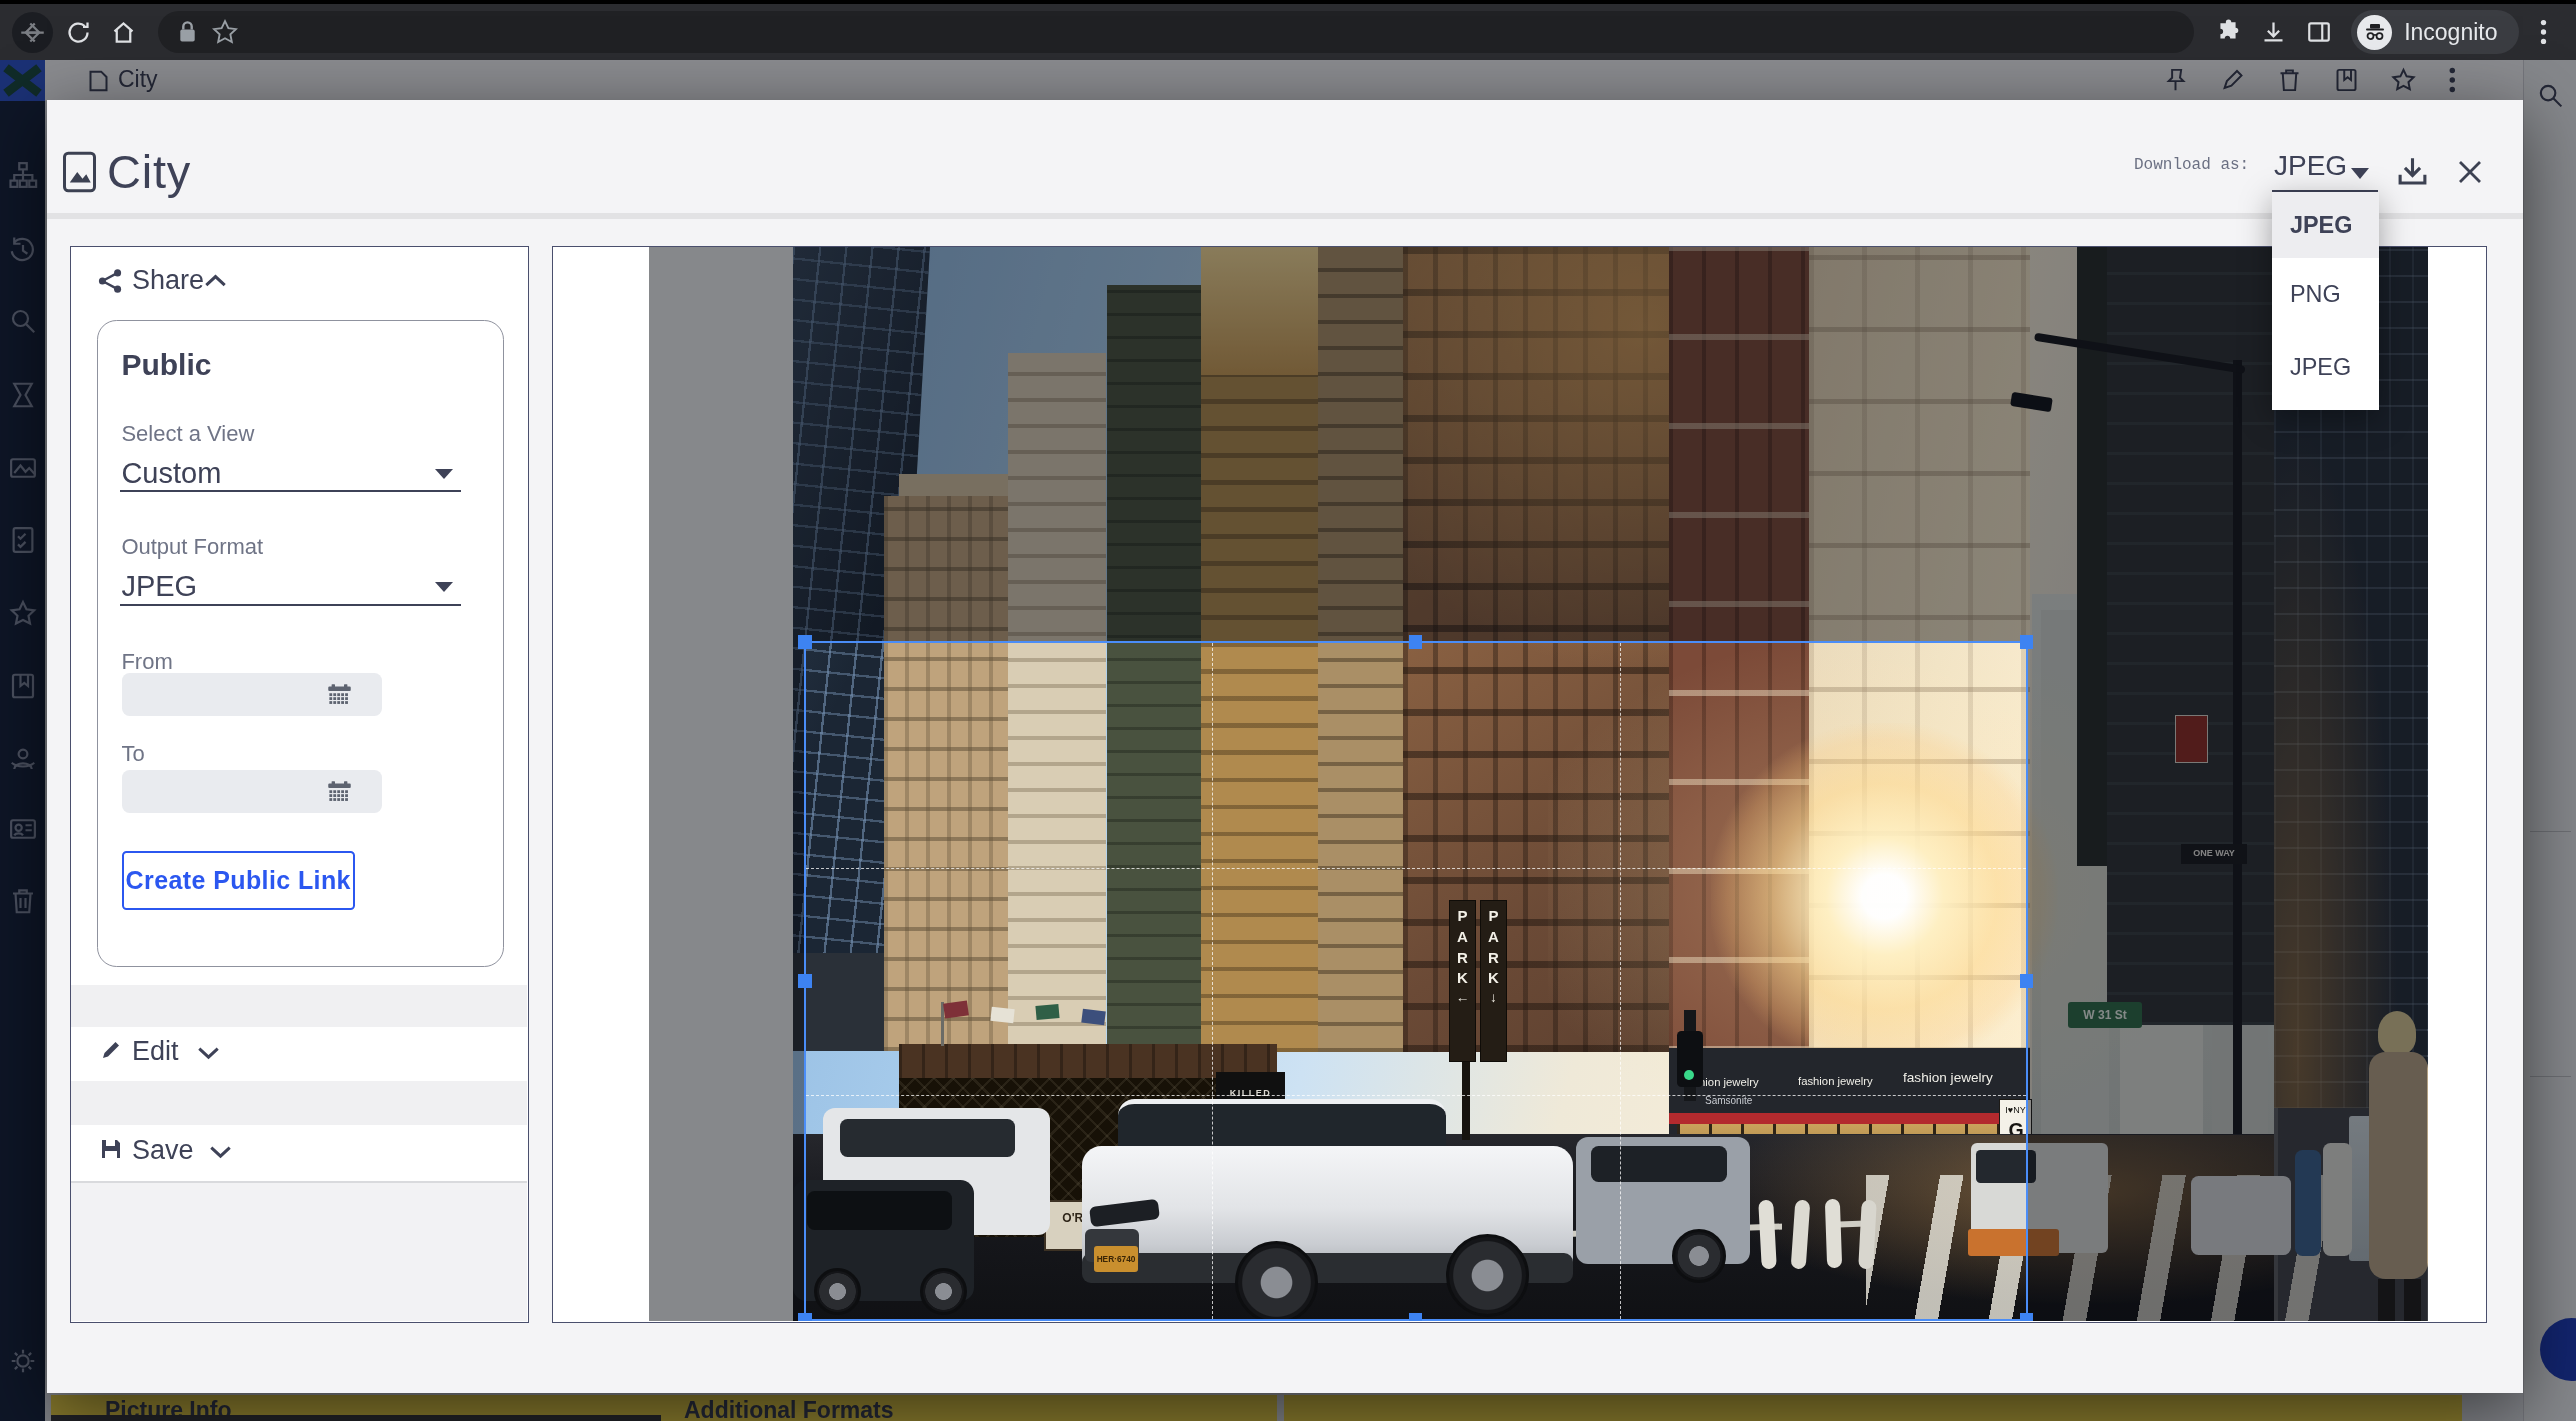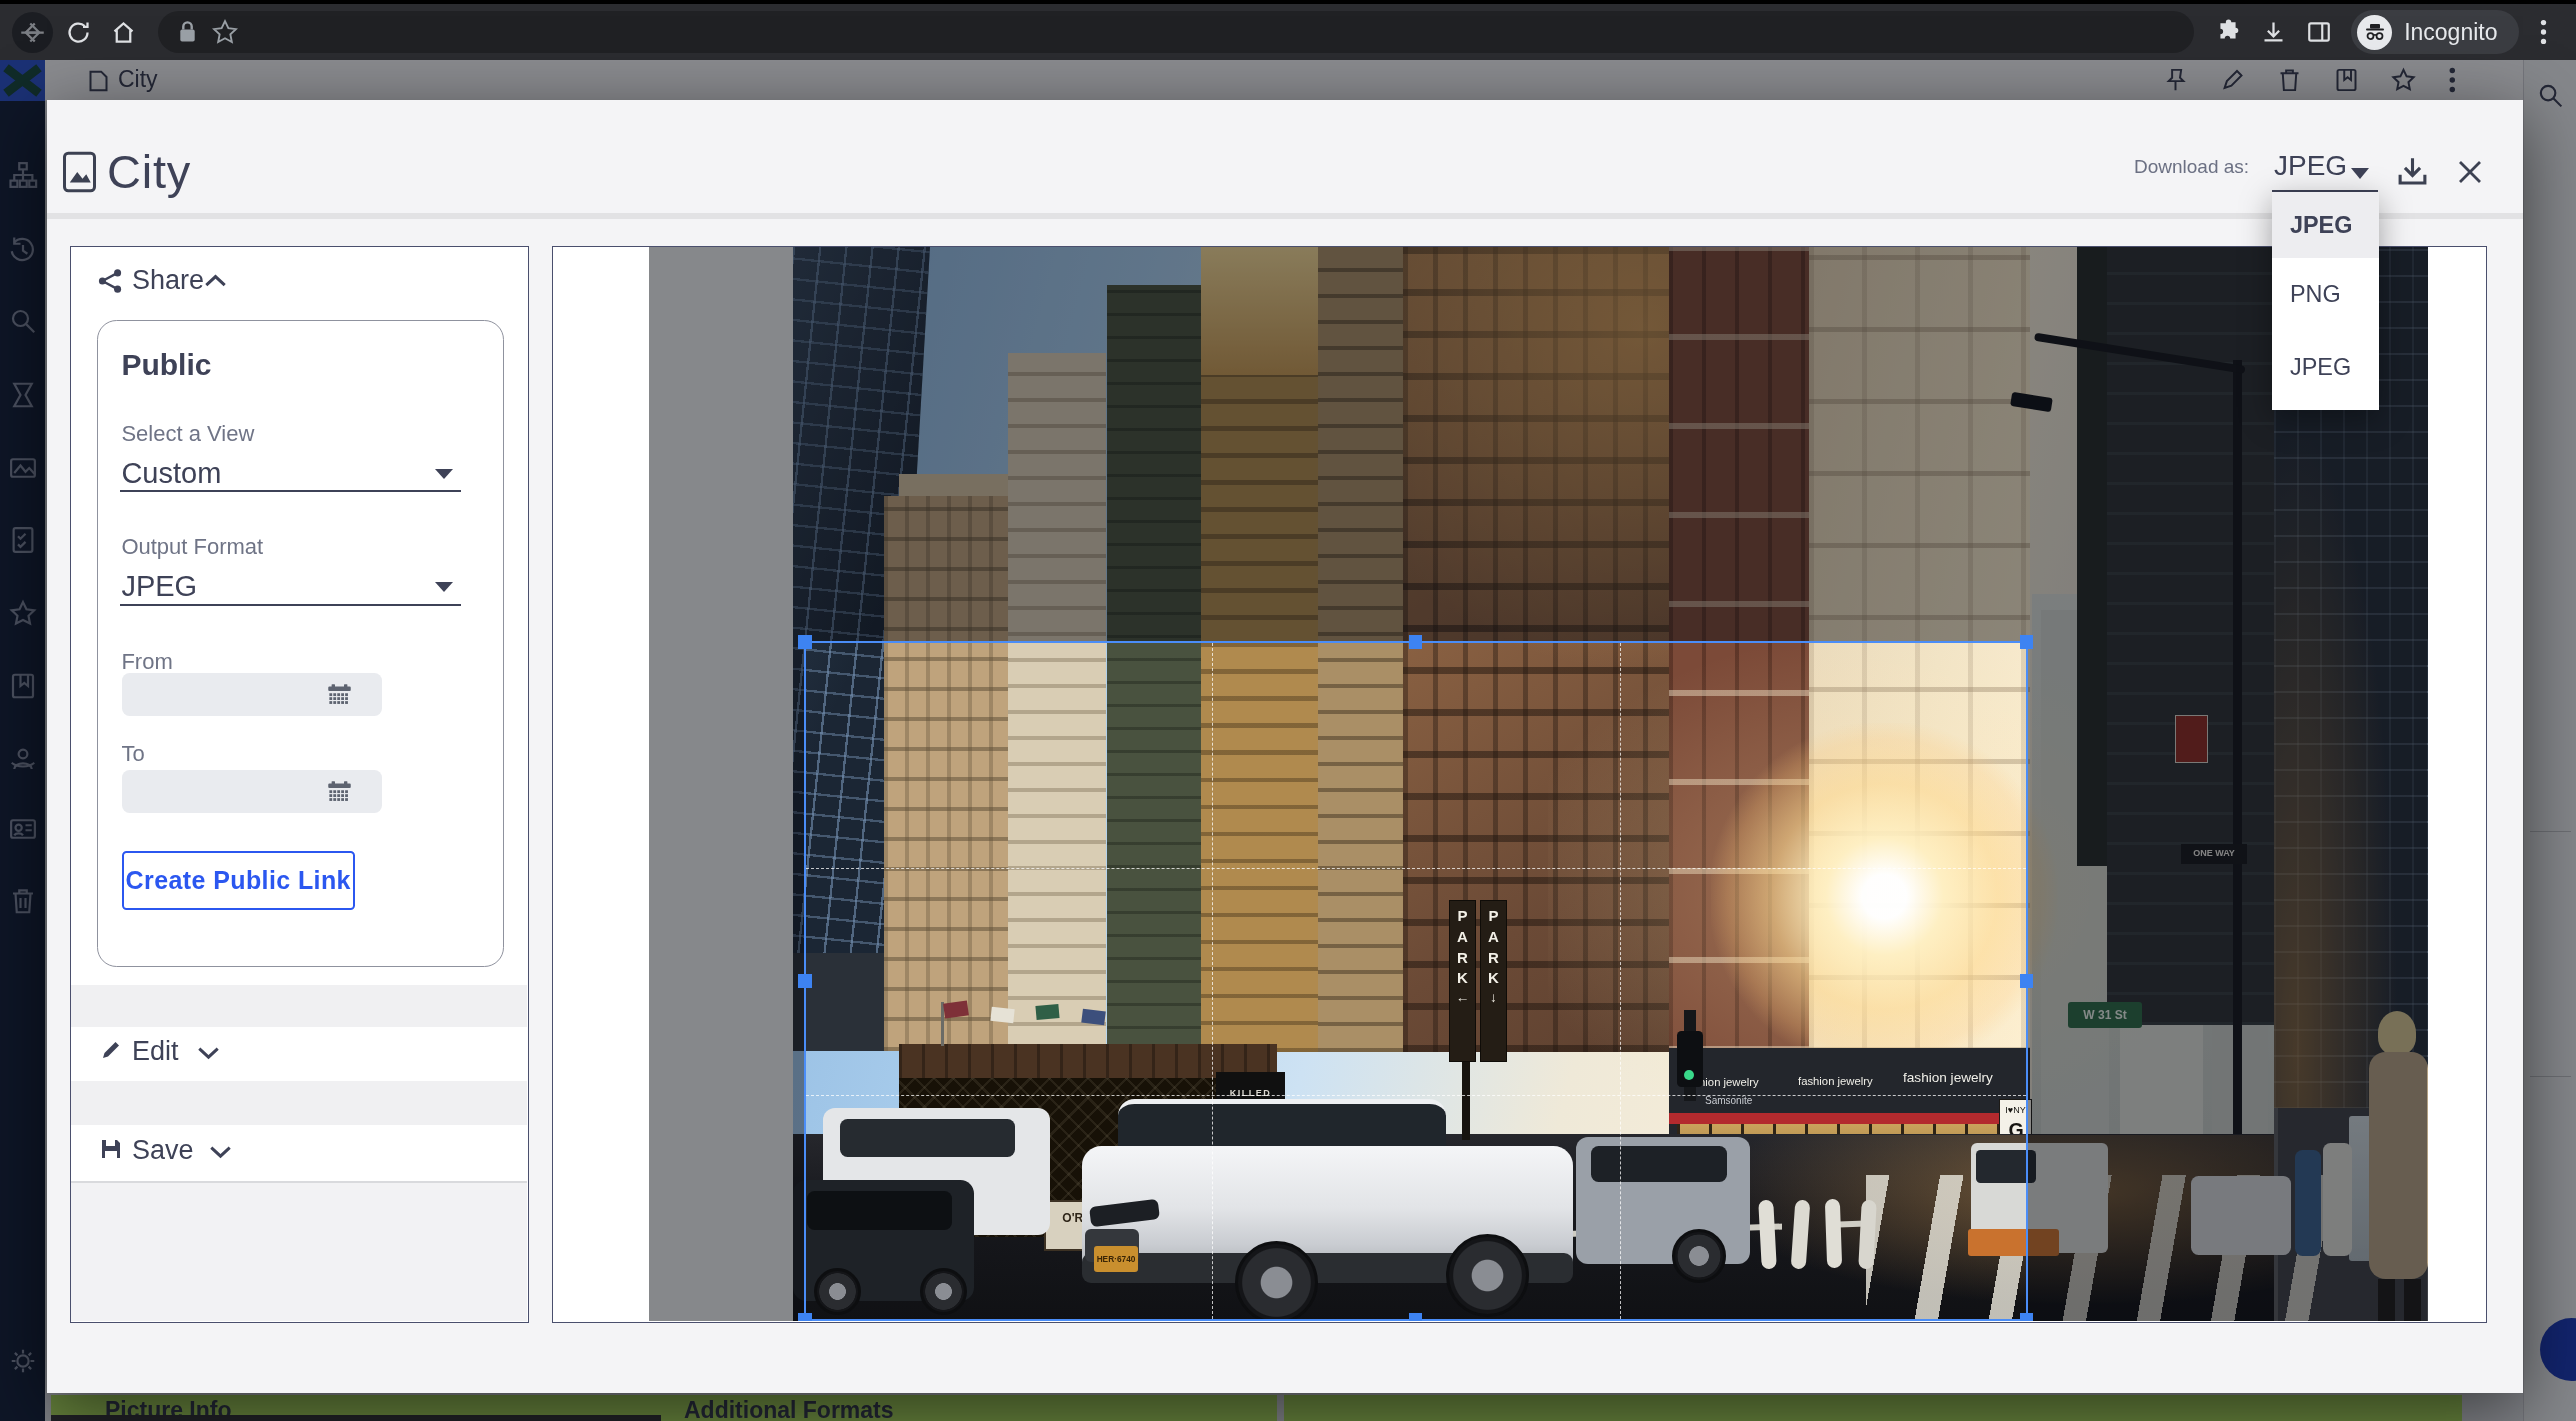--- a/index.html
+++ b/index.html
@@ -20,30 +20,30 @@
 
   
   .page { position:absolute; left:0; top:60px; width:2576px; height:1361px; background:#eef0f2; }
   .sidebar { position:absolute; left:0; top:0; width:45px; height:1361px; background:#16233c; }
   .side-logo { position:absolute; left:0; top:0; width:45px; height:41px; background:#2f55cf; }
   .side-icon { position:absolute; left:7.6px; width:30px; height:30px; color:#8a93a8; }
   .appheader { position:absolute; left:45px; top:0; right:53px; height:41px; background:#ffffff; color:#3e4257; }
   .apphead-icons { position:absolute; right:65px; top:4.5px; display:flex; gap:30px; color:#3e4257; }
   .rightstrip { position:absolute; right:0; top:0; width:53px; height:1361px; background:#f6f7f8; border-left:0.8px solid #d5d6d9; color:#3e4257; }
   .fab { position:absolute; left:2540px; top:1258px; width:63px; height:63px; border-radius:50%; background:#1e3ebf; }
-  .bottomcard { position:absolute; top:1335px; height:26.4px; background:#bef264; overflow:hidden; }
+  .bottomcard { position:absolute; top:1335px; height:26.4px; background:#fde047; overflow:hidden; }
   .bottomcard .bc-title { position:absolute; top:1.5px; font-size:23px; font-weight:bold; color:#3e4257; white-space:nowrap; }
   .backdrop { position:absolute; left:0; top:60px; width:2576px; height:1361px; background:rgba(6,9,18,0.47); }
 
   
   .modal { position:absolute; left:47px; top:100px; width:2476px; height:1293px; background:#f4f4f6; box-shadow:0 18px 68px rgba(0,0,0,0.55); }
   .m-title-icon { position:absolute; left:15px; top:51px; width:35px; height:42px; color:#3c4152; }
   .m-title { position:absolute; left:60px; top:44px; font-size:47px; color:#3e4257; letter-spacing:0.8px; }
   .m-divider { position:absolute; left:0; top:113px; width:2476px; height:6px; background:#e2e2e4; }
-  .dl-label { position:absolute; left:2087px; top:56px; font-size:19px; color:#6b7083; }
+  .dl-label { position:absolute; left:2087px; top:56px; font-size:16px; color:#6b7083;font-family:Liberation Mono, monospace; }
   .dl-select { position:absolute; left:2227px; top:50px; width:104px; font-size:28px; color:#3e4257; }
   .dl-underline { position:absolute; left:2225px; top:90px; width:106px; height:2.3px; background:#3e4257; }
   .caret { width:0; height:0; border-left:9.8px solid transparent; border-right:9.8px solid transparent; border-top:11.3px solid #3e4257; }
   .iconbtn { position:absolute; color:#3c4152; }
 
   .menu { position:absolute; left:2225px; top:92px; width:107px; height:218px; background:#fff; box-shadow:0 7.6px 30px rgba(0,0,0,0.35); z-index:30; }
   .menu-item { width:100%; height:73px; display:flex; align-items:center; padding-left:18px; font-size:23.4px; color:#3e4257; }
   .menu-item.sel { height:66px; background:#ededf0; font-weight:bold; }
 
   

